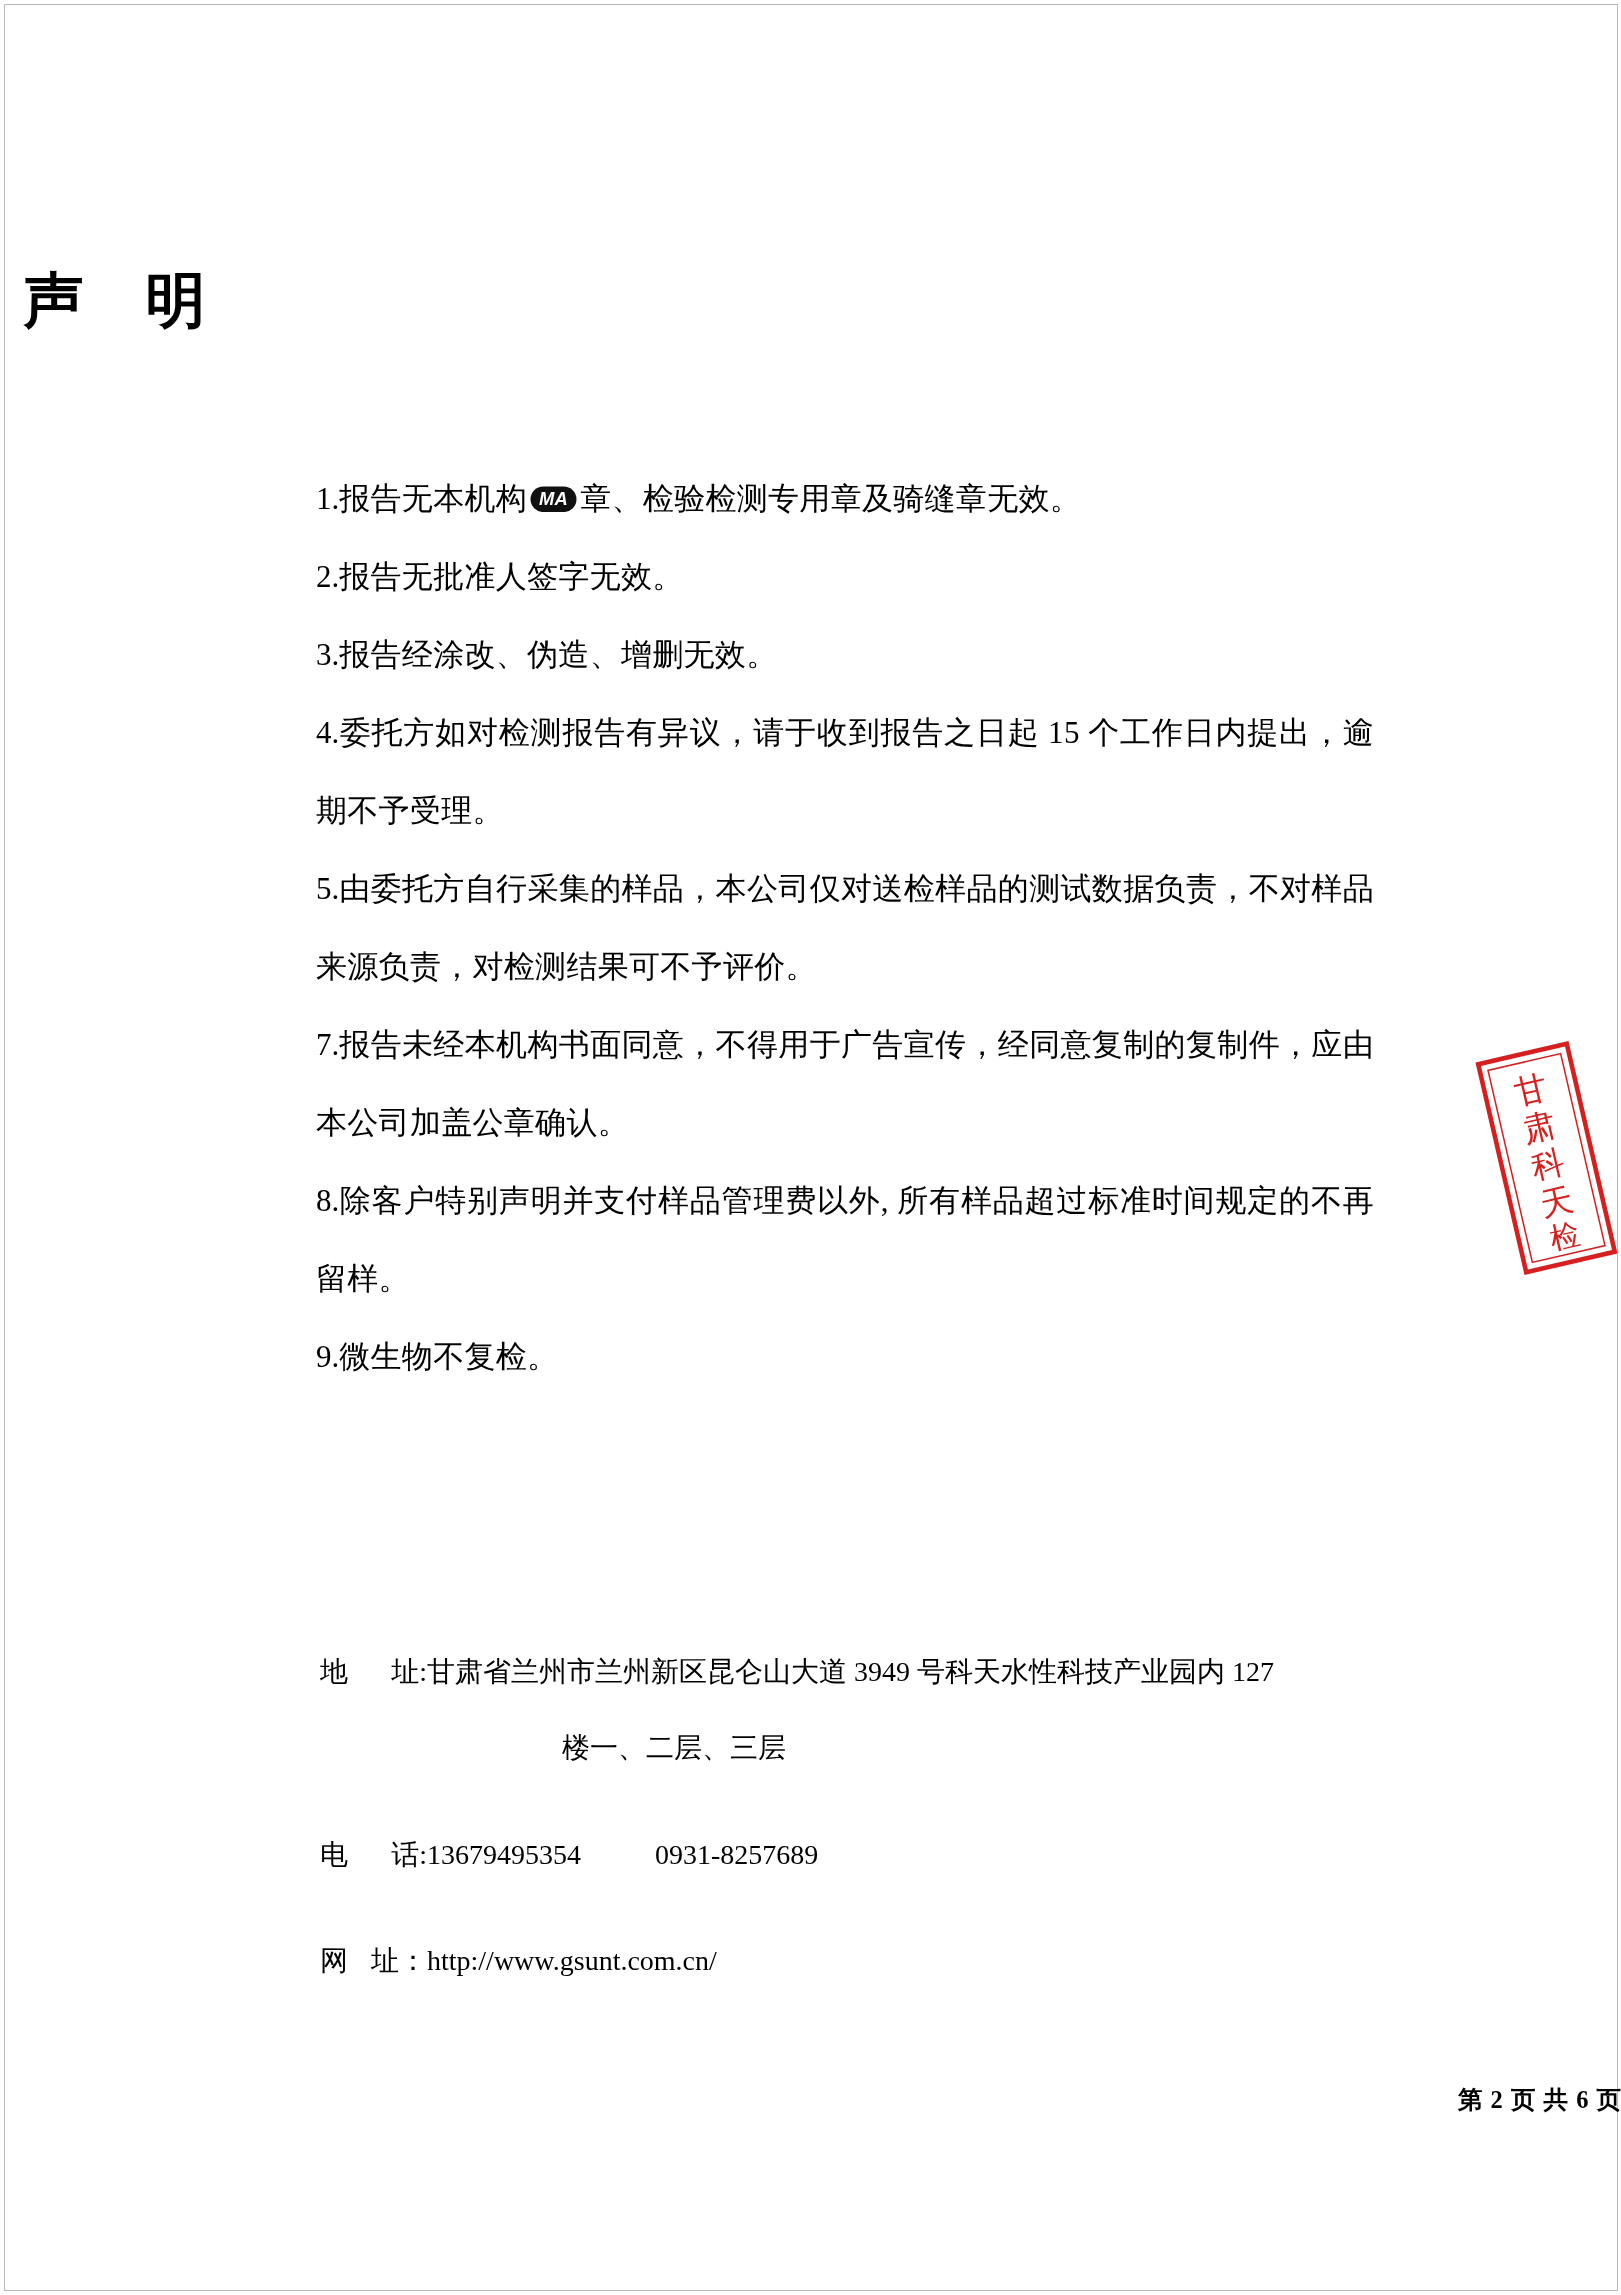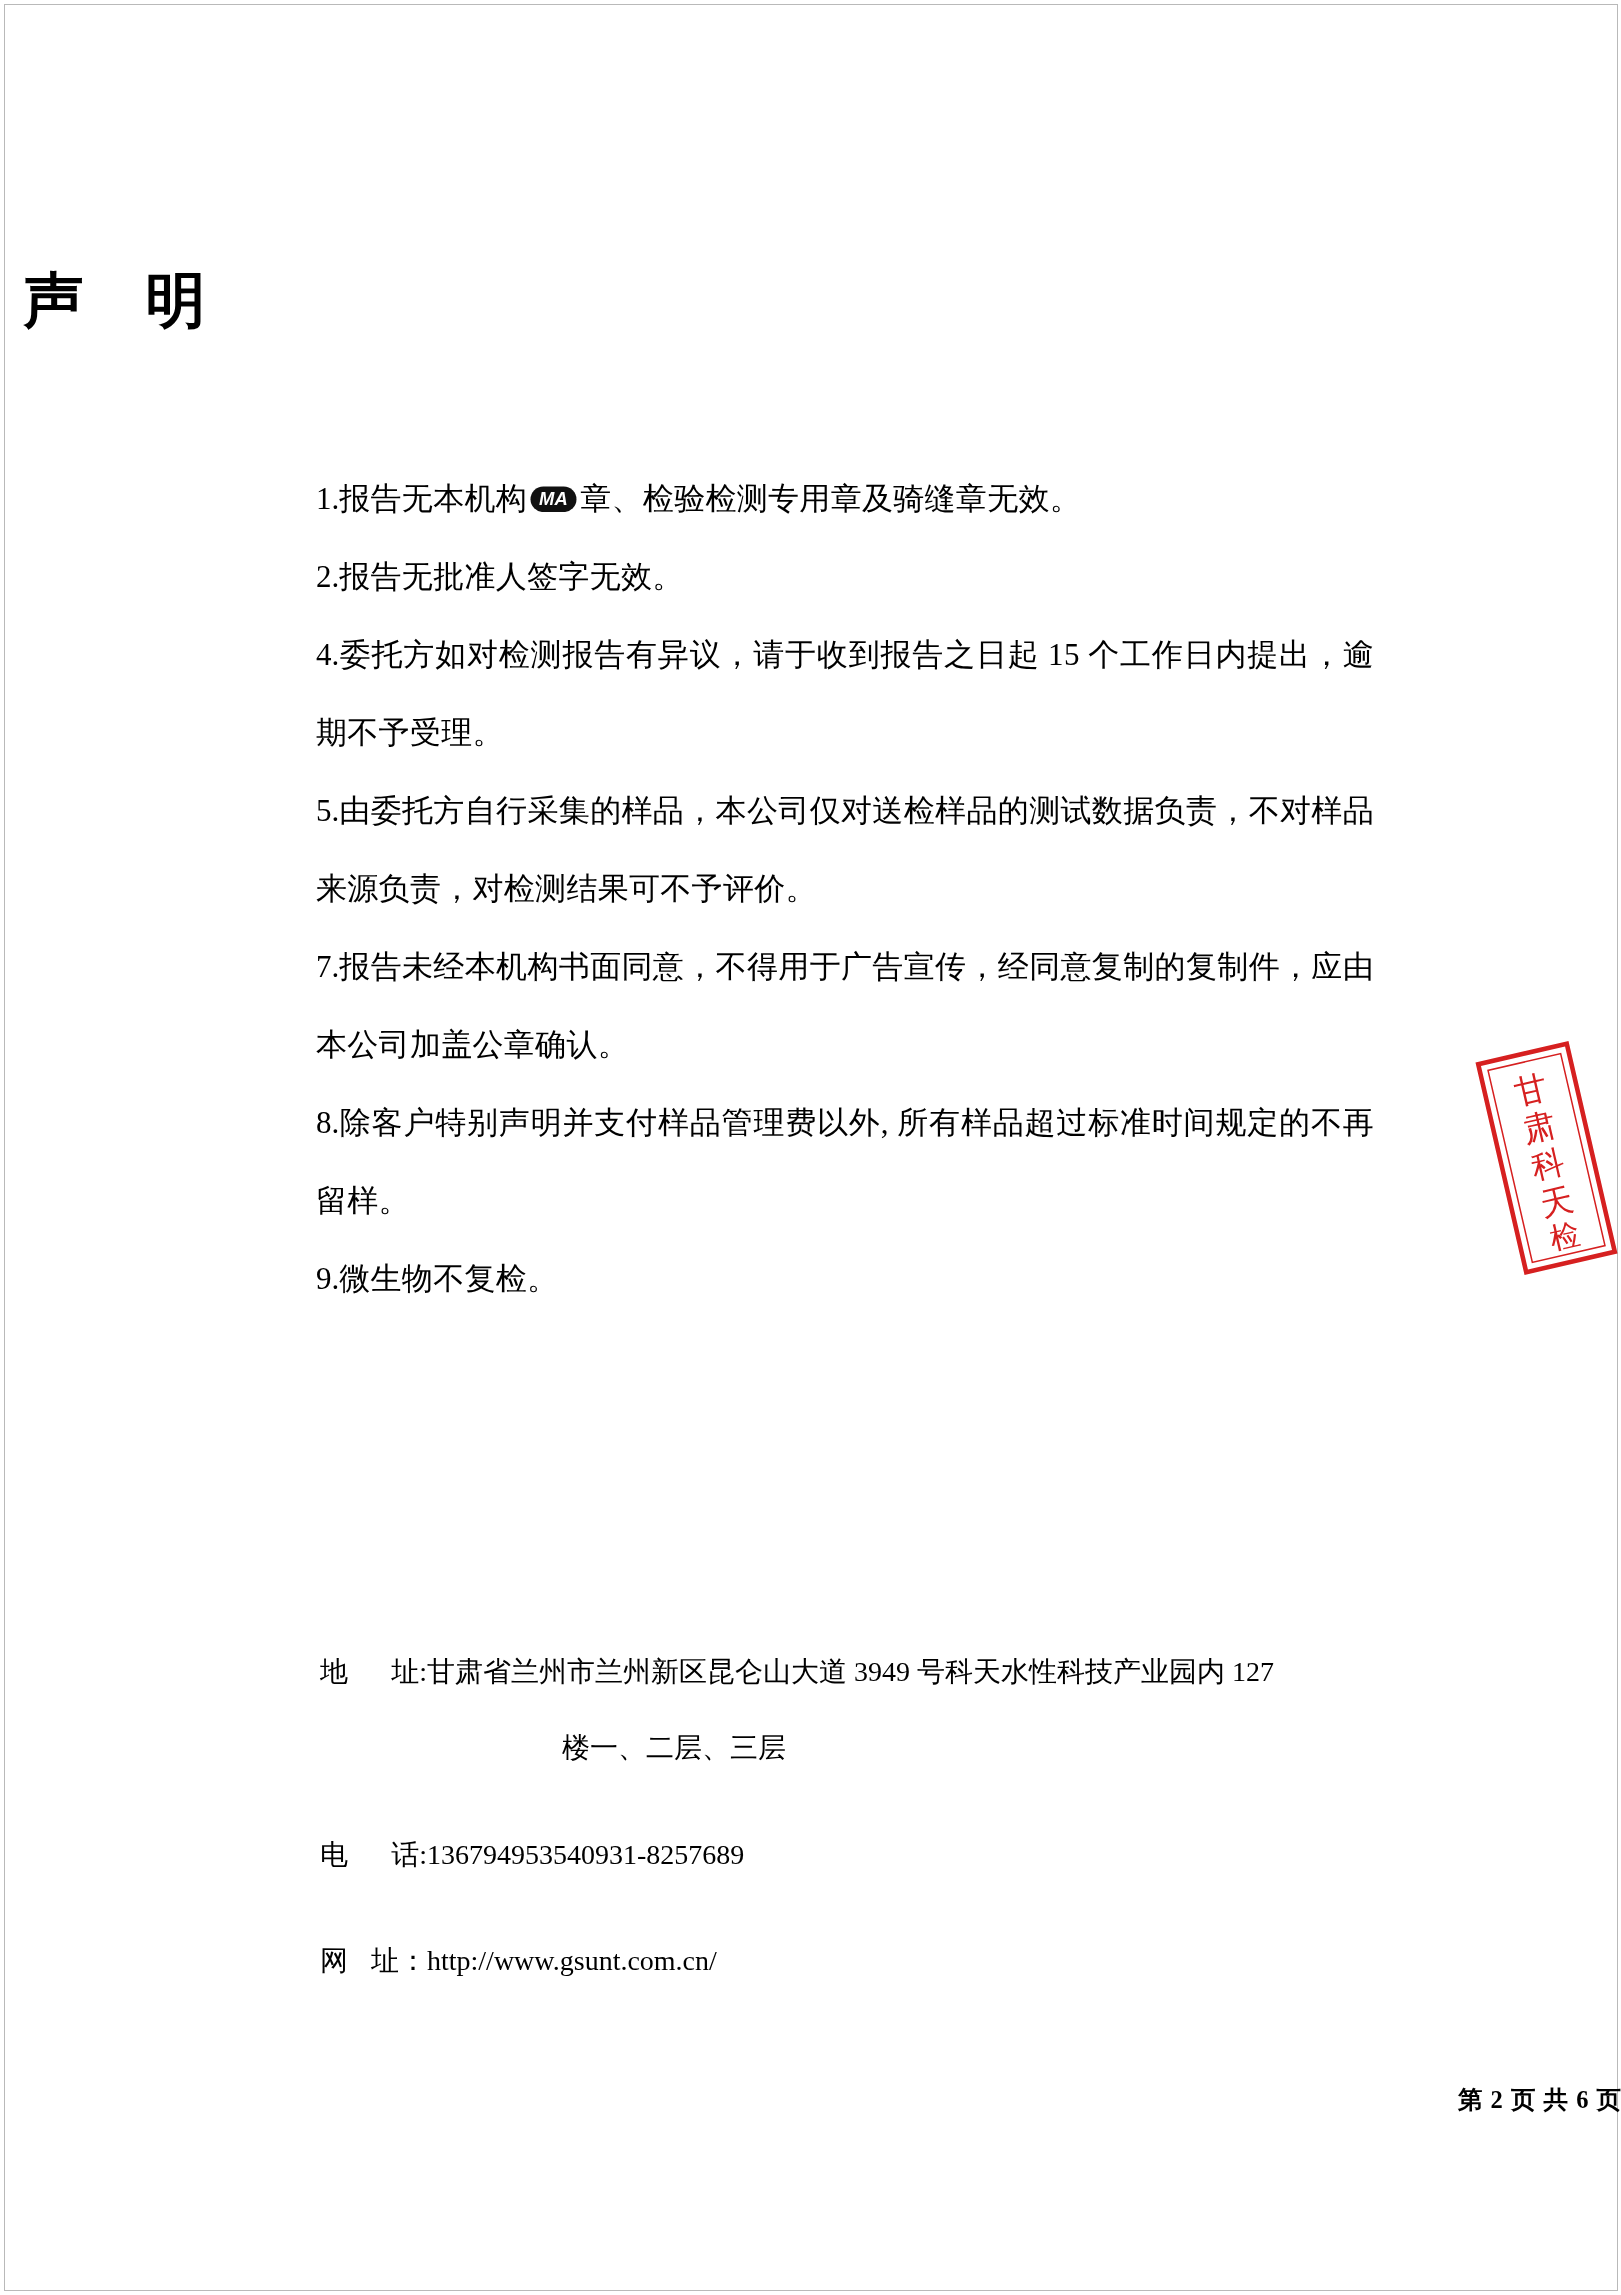--- a/index.html
+++ b/index.html
@@ -102,20 +102,21 @@
   .f-value {
     flex: 1;
   }
   .f-value .indent-line {
     display: block;
     padding-left: 135px;
     margin-top: 15.3px;
   }
   .phone2 {
     display: inline-block;
+    margin-left: 74px;
   }
   .gap-row {
     height: 32px;
   }
   .page-number {
     position: absolute;
     left: 0;
     top: 2083px;
     width: 1622px;
     text-align: right;
@@ -151,20 +152,23 @@
         <span class="num">1.</span><span>报告无本机构</span><span class="ma-badge"><svg width="47" height="26.6" viewBox="0 0 92 52" style="font-size:60px">
               <rect x="1" y="1" width="90" height="50" rx="25" ry="25" fill="#111111"></rect>
               <text x="46" y="38" font-family="Liberation Sans, sans-serif" font-size="36" font-weight="bold" fill="#ffffff" text-anchor="middle">MA</text>
             </svg></span><span>章、检验检测专用章及骑缝章无效。</span>
       </div>
 
       <div class="clause">
         <span class="num">2.</span><span>报告无批准人签字无效。</span>
       </div>
 
+      <div class="clause">
+        <span class="num">3.</span><span>报告经涂改、伪造、增删无效。</span>
+      </div>
 
       <div class="clause">
         <span class="num">4.</span><span>委托方如对检测报告有异议，请于收到报告之日起 15 个工作日内提出，逾期不予受理。</span>
       </div>
 
       <div class="clause">
         <span class="num">5.</span><span>由委托方自行采集的样品，本公司仅对送检样品的测试数据负责，不对样品来源负责，对检测结果可不予评价。</span>
       </div>
 
 

